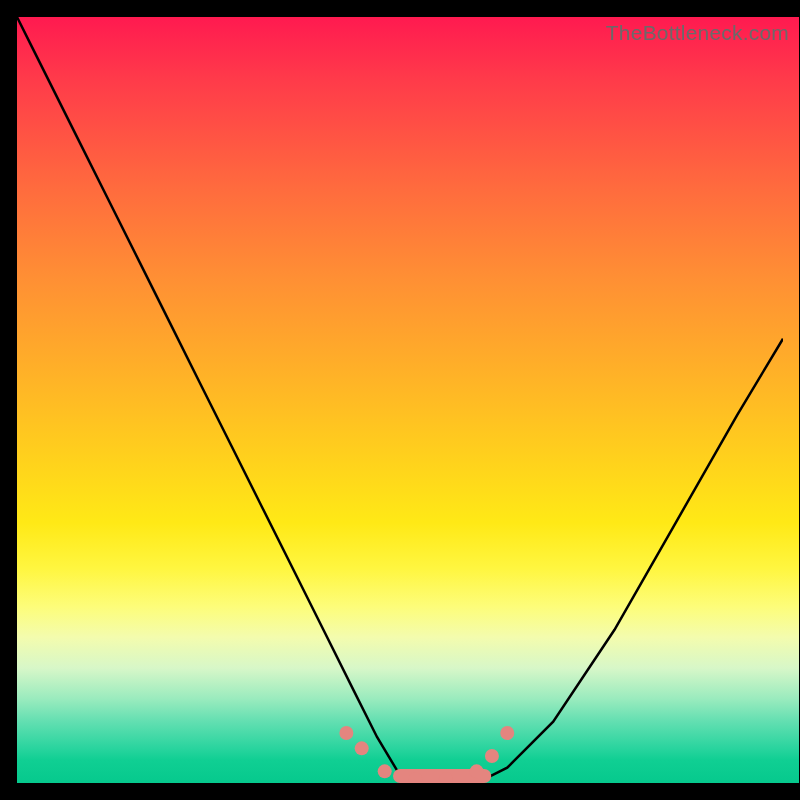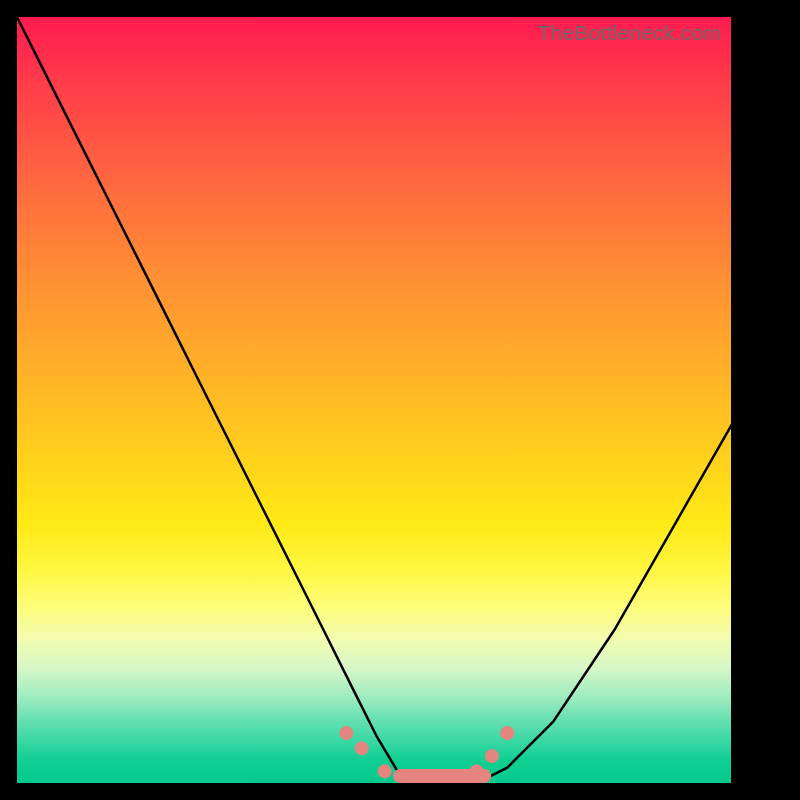--- a/index.html
+++ b/index.html
@@ -8,21 +8,21 @@
     width: 800px;
     height: 800px;
     background: #000;
     overflow: hidden;
     font-family: Arial, Helvetica, sans-serif;
   }
   .frame {
     position: absolute;
     left: 17px;
     top: 17px;
-    width: 714px;
+    width: 782px;
     height: 766px;
     background: linear-gradient(
       to bottom,
       #ff1a50 0%,
       #ff3a4a 8%,
       #ff6a3e 22%,
       #ff8f34 34%,
       #ffb028 46%,
       #ffd21c 58%,
       #ffe916 66%,

